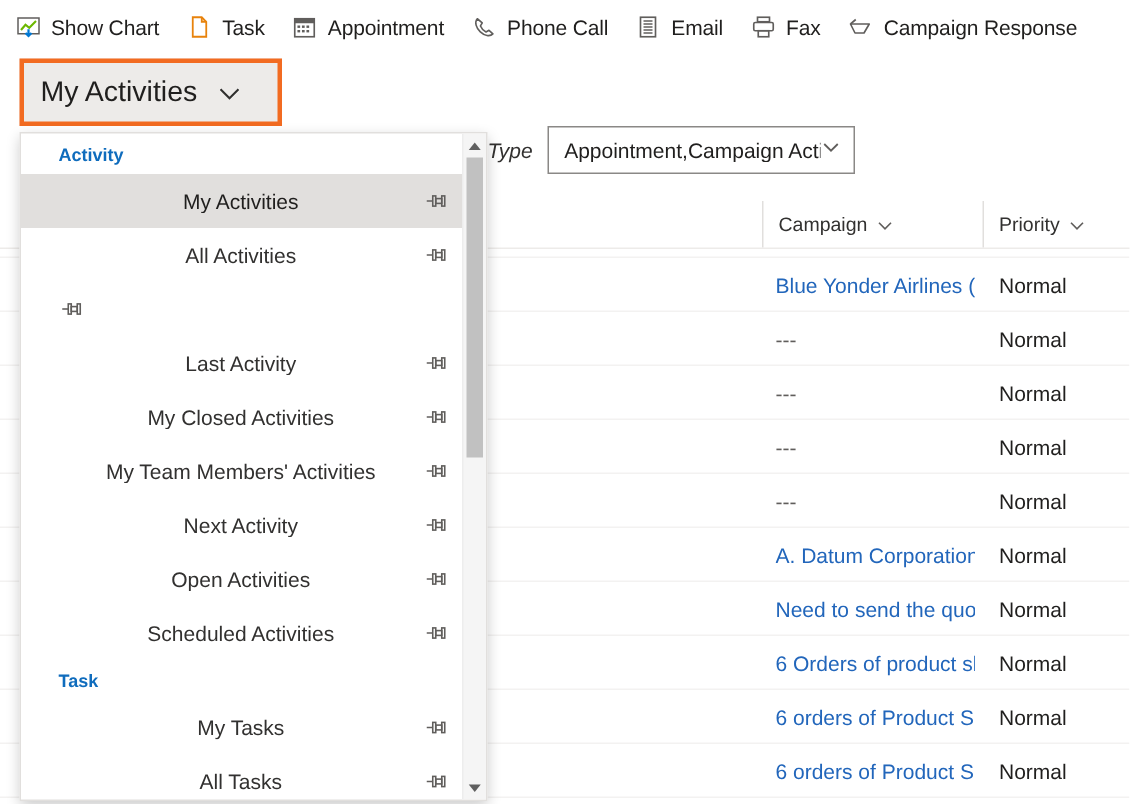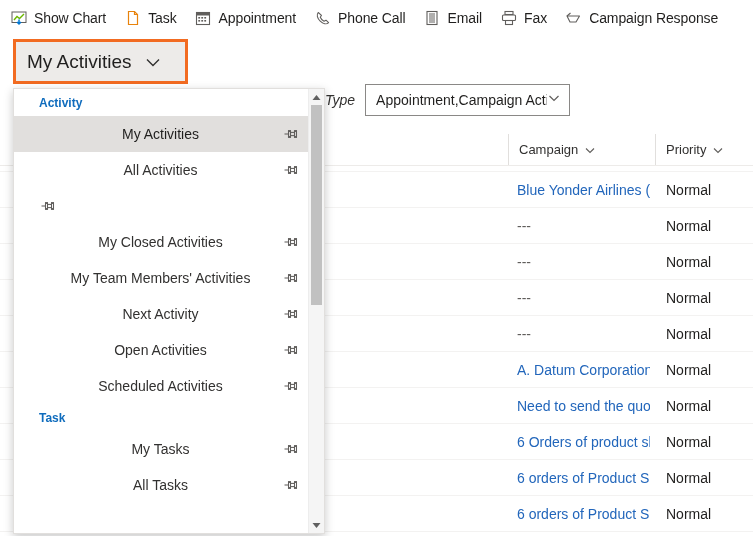--- a/index.html
+++ b/index.html
@@ -491,20 +491,33 @@
             <g fill="none" stroke="#605e5c" stroke-width="1.05">
               <line x1="1.5" y1="8" x2="5.5" y2="8"></line>
               <rect x="5.5" y="4.6" width="2" height="6.8"></rect>
               <rect x="7.5" y="6.4" width="4" height="3.2"></rect>
               <rect x="11.5" y="4.6" width="2" height="6.8"></rect>
             </g>
           </svg>
       </span>
     </div>
 
+    <div class="fly-item">
+      <span class="fly-item-label">Last Activity</span>
+      <span class="pin">
+        <svg width="16" height="16" viewBox="0 0 16 16">
+            <g fill="none" stroke="#605e5c" stroke-width="1.05">
+              <line x1="1.5" y1="8" x2="5.5" y2="8"></line>
+              <rect x="5.5" y="4.6" width="2" height="6.8"></rect>
+              <rect x="7.5" y="6.4" width="4" height="3.2"></rect>
+              <rect x="11.5" y="4.6" width="2" height="6.8"></rect>
+            </g>
+          </svg>
+      </span>
+    </div>
 
     <div class="fly-item">
       <span class="fly-item-label">My Closed Activities</span>
       <span class="pin">
         <svg width="16" height="16" viewBox="0 0 16 16">
             <g fill="none" stroke="#605e5c" stroke-width="1.05">
               <line x1="1.5" y1="8" x2="5.5" y2="8"></line>
               <rect x="5.5" y="4.6" width="2" height="6.8"></rect>
               <rect x="7.5" y="6.4" width="4" height="3.2"></rect>
               <rect x="11.5" y="4.6" width="2" height="6.8"></rect>

